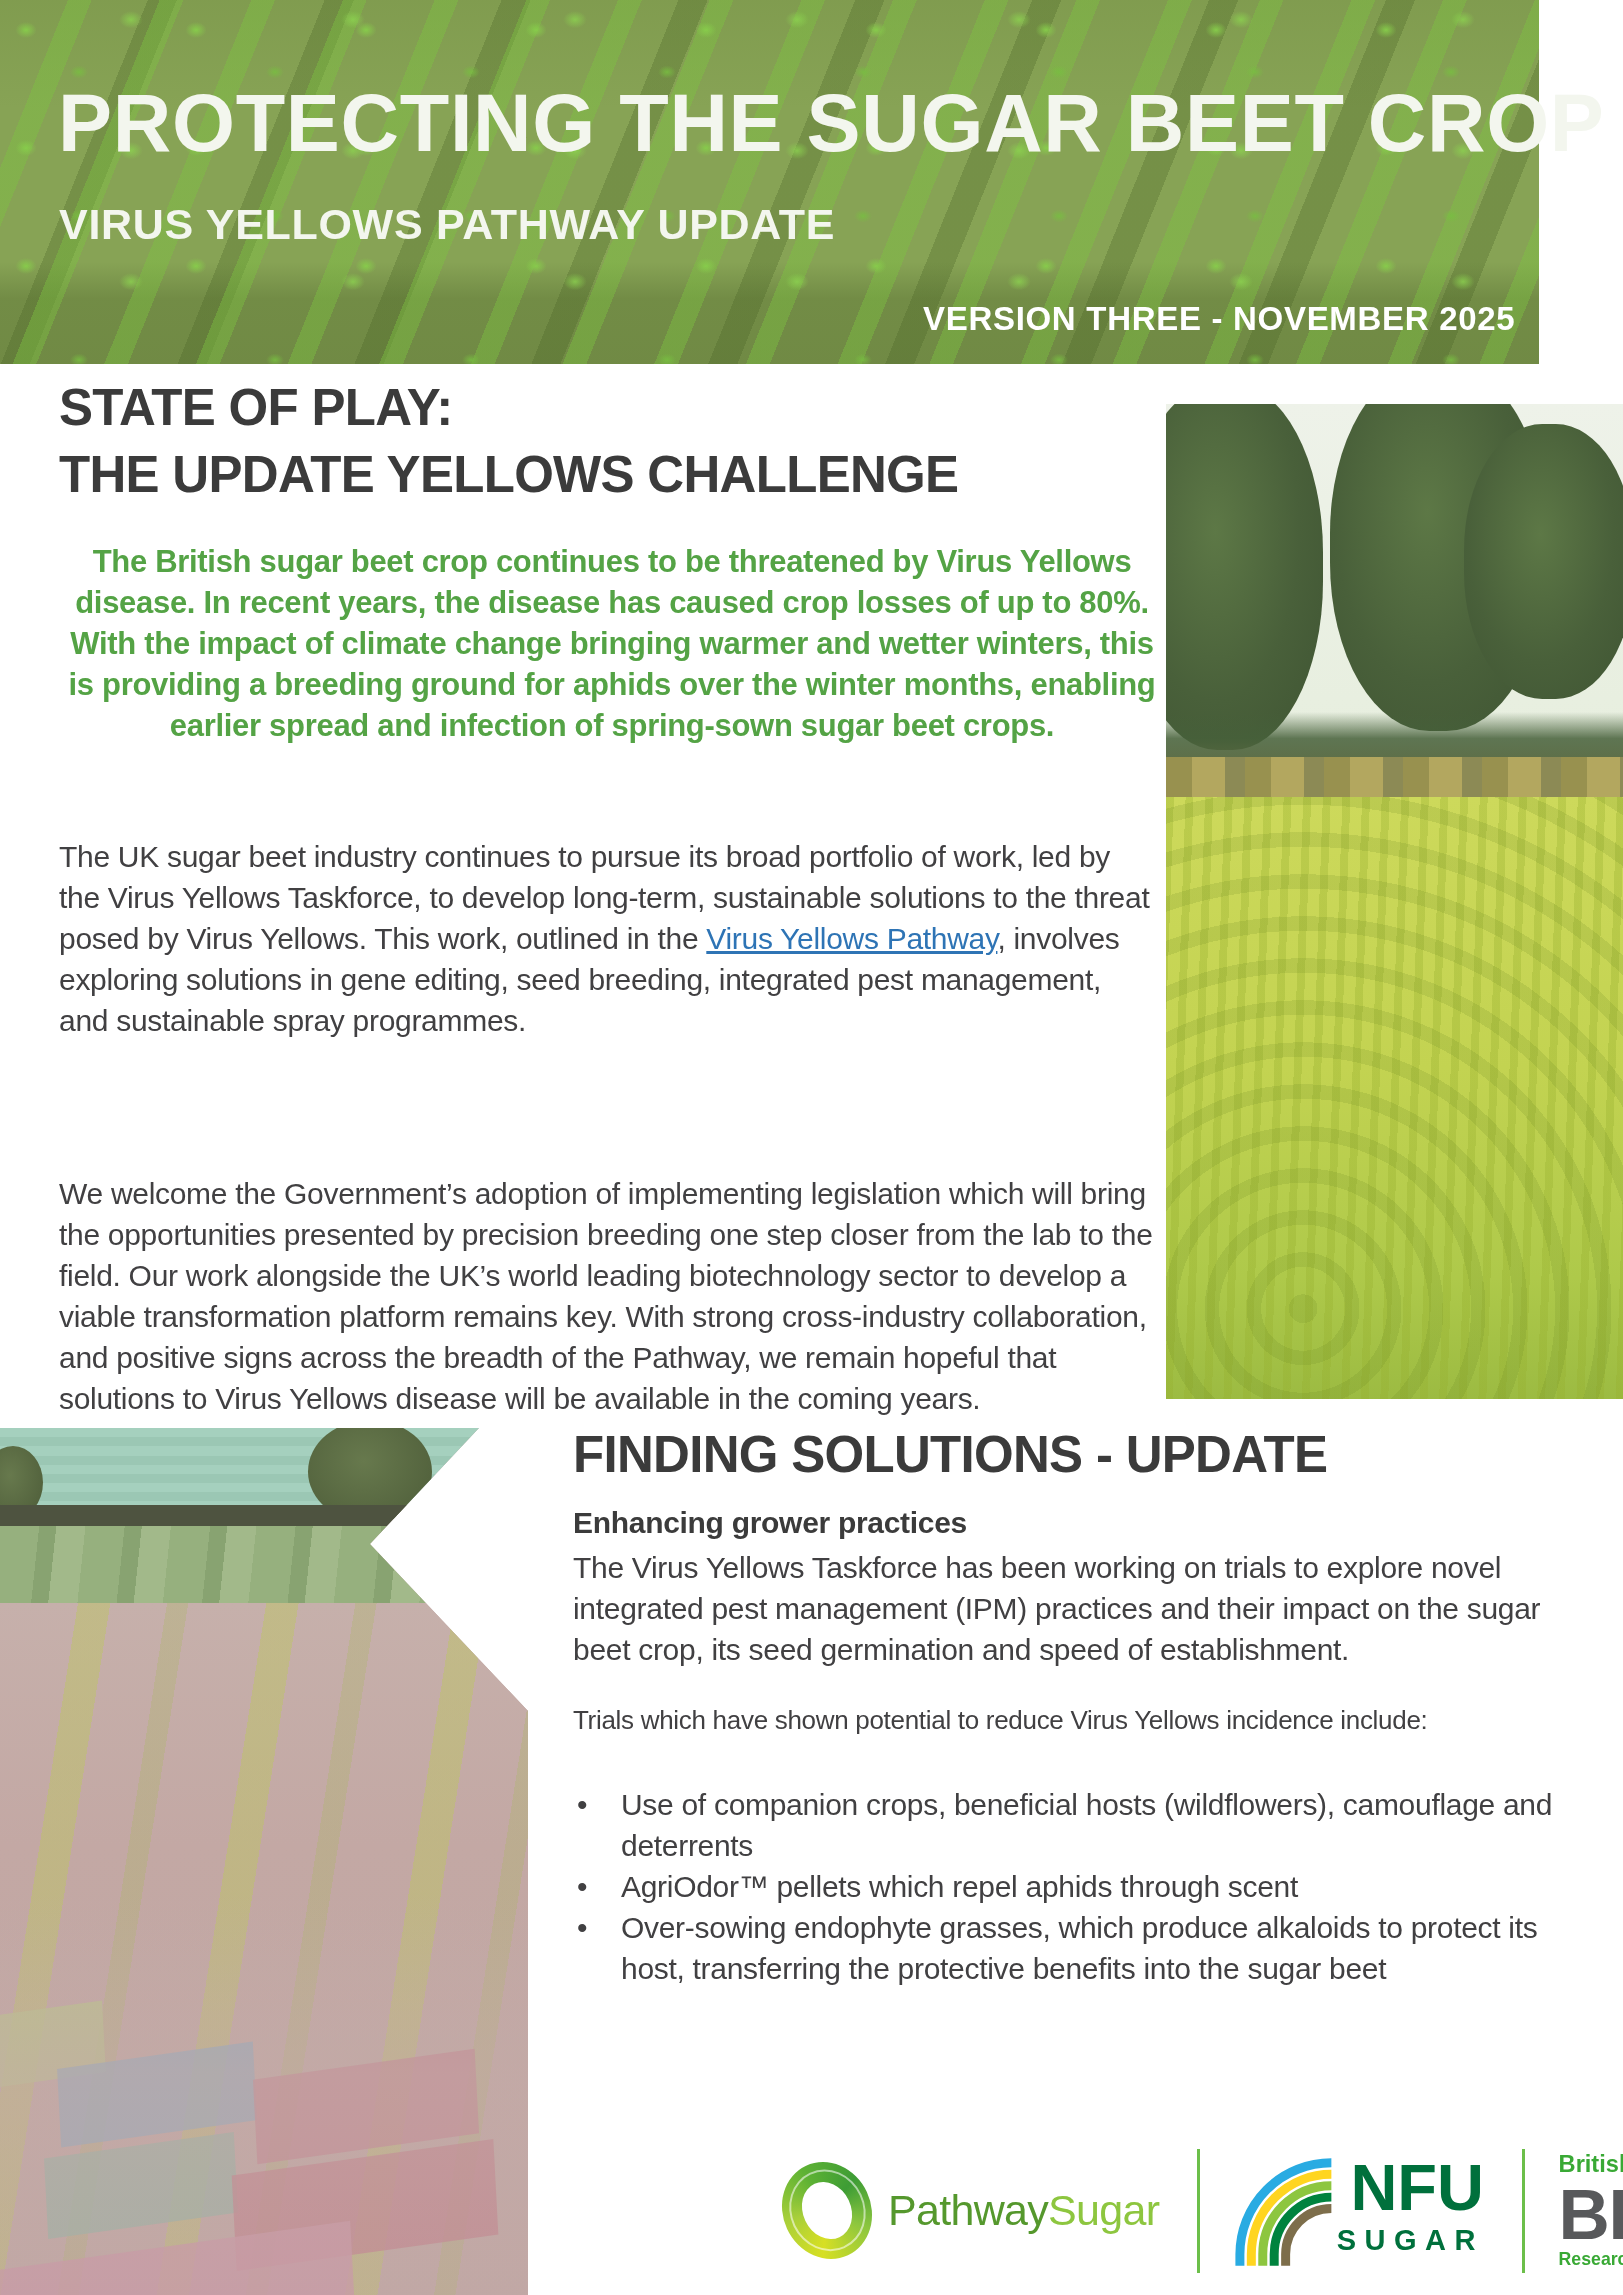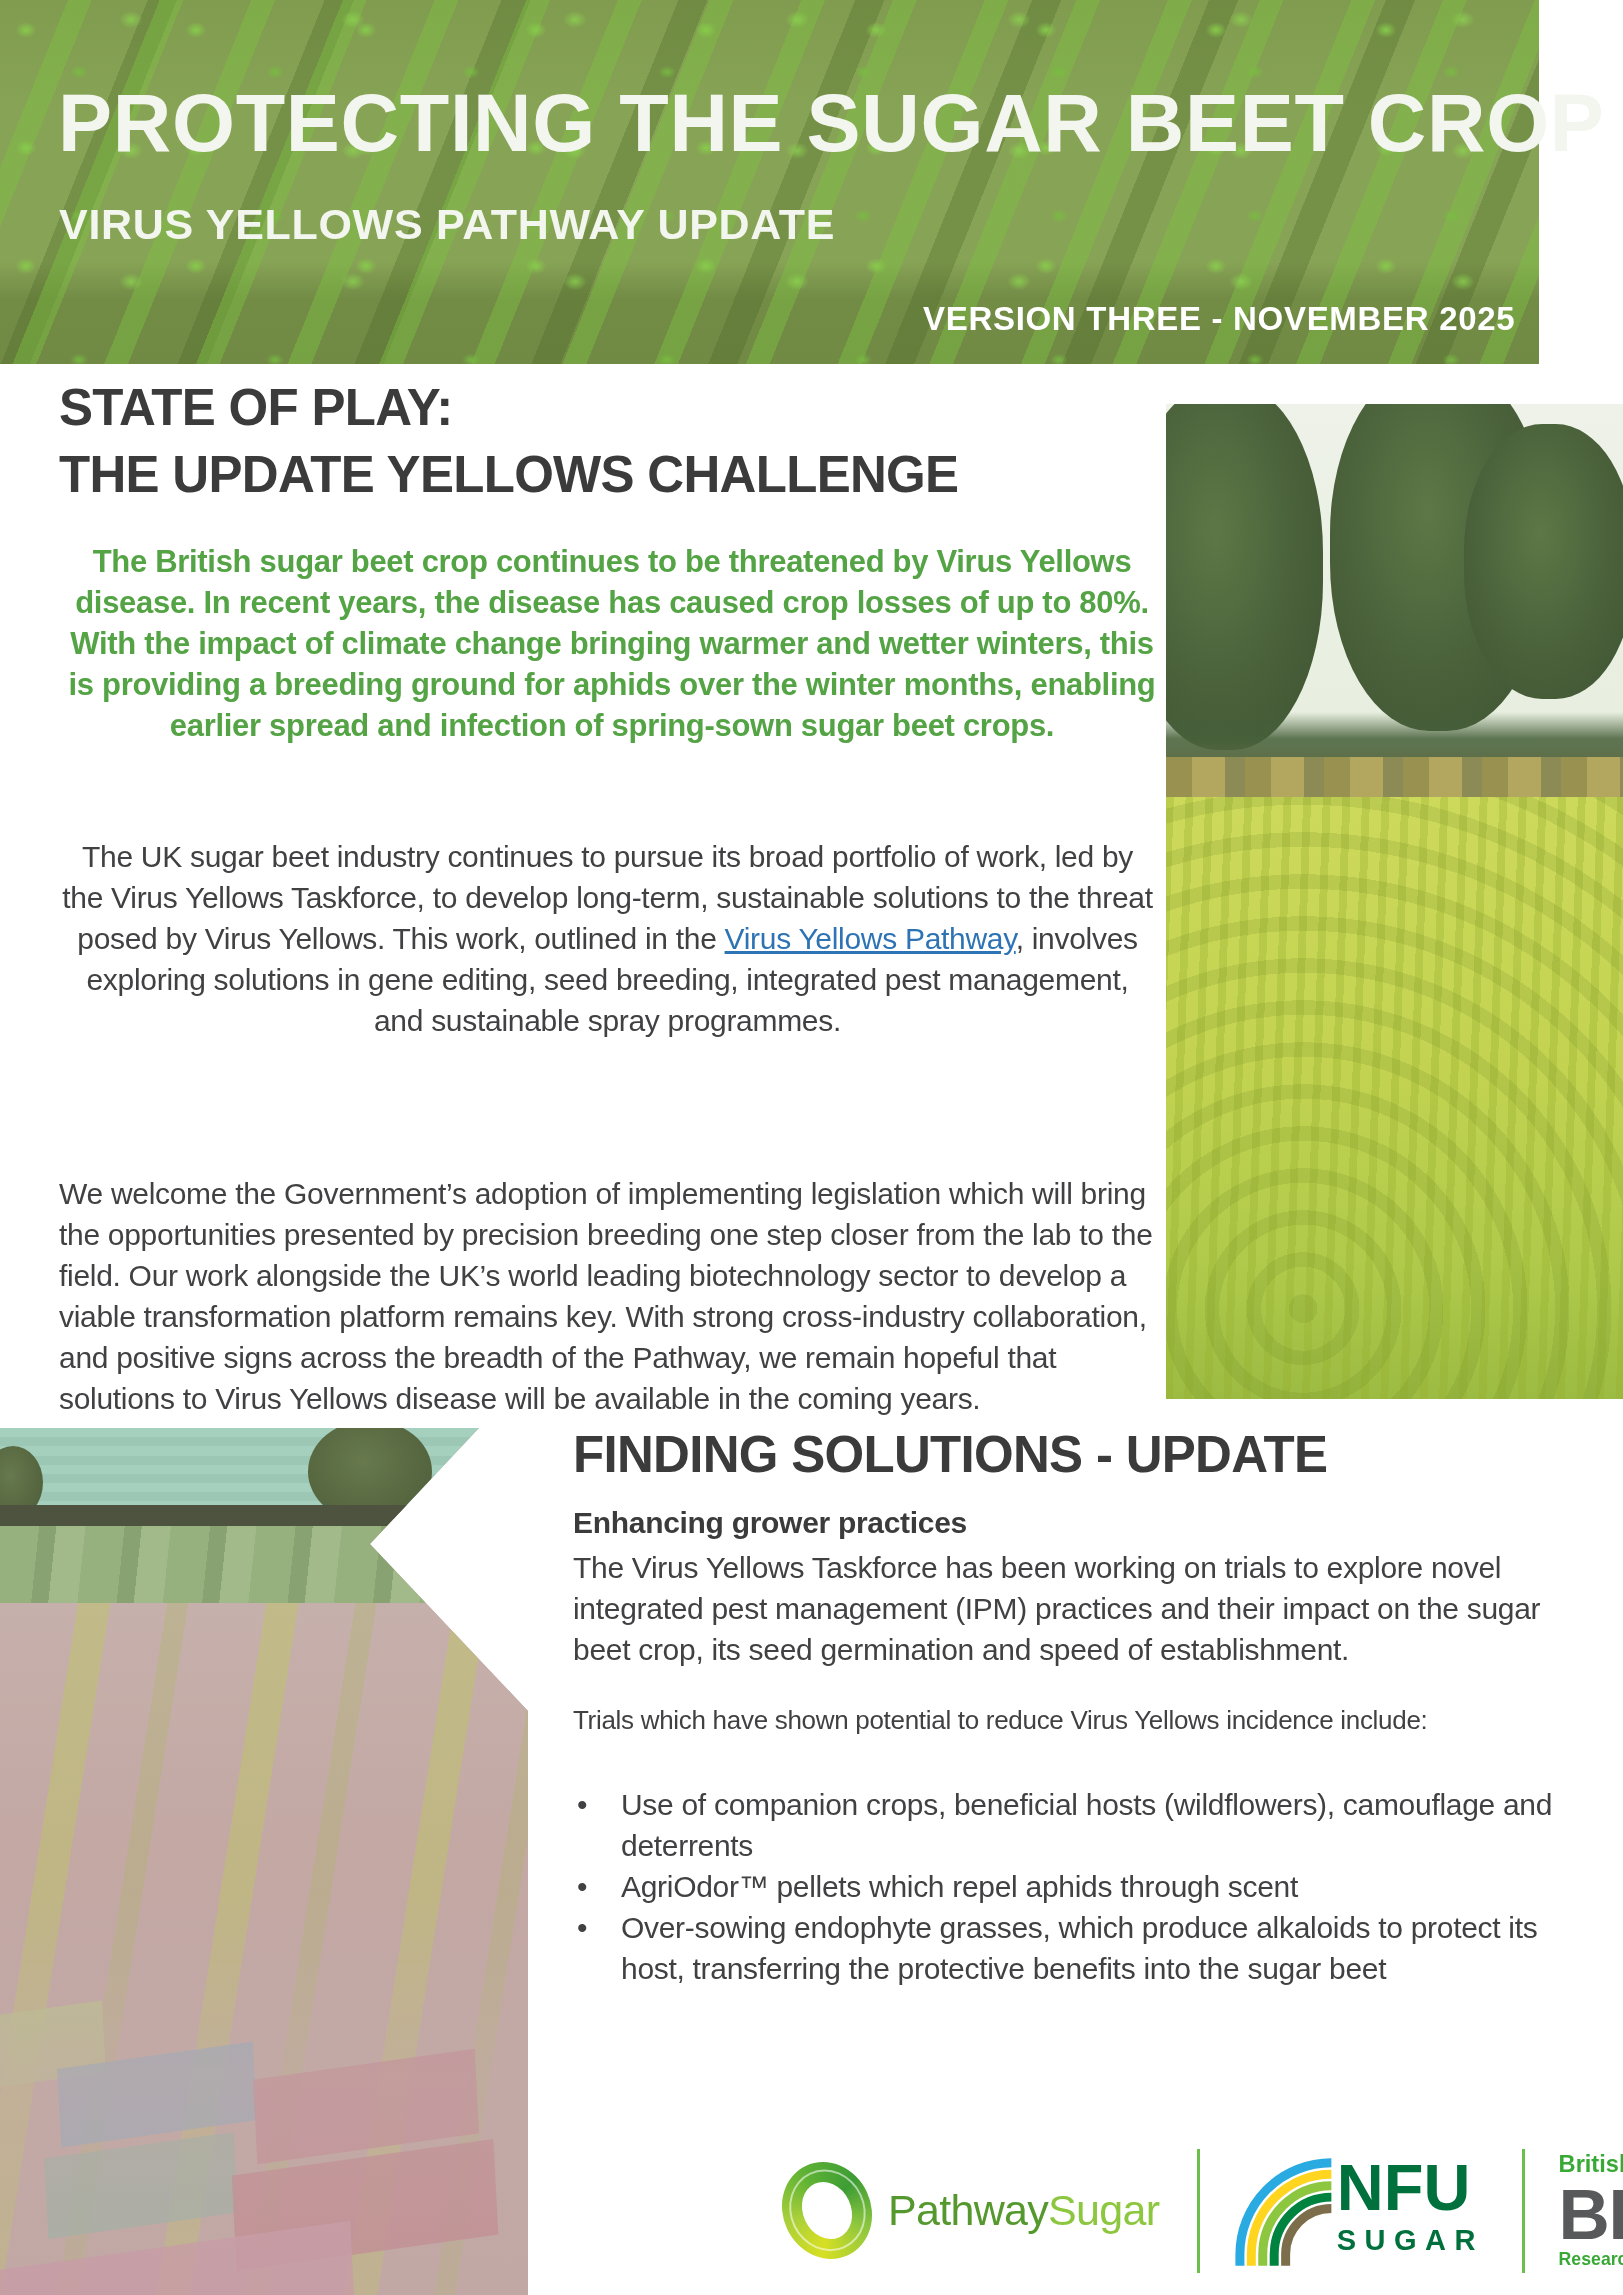--- a/index.html
+++ b/index.html
@@ -24,21 +24,21 @@
   .header-version{position:absolute;right:23.6px;top:300px;color:#ffffff;font-size:33px;font-weight:bold;
     letter-spacing:0.7px;white-space:nowrap;}
 
   
   .sop-heading{position:absolute;left:59px;top:374px;color:#3b3b3b;font-size:51px;font-weight:bold;
     line-height:67px;letter-spacing:-0.7px;}
   .sop-heading span{display:block;}
   .sop-lead{position:absolute;left:59px;top:541px;width:1106px;color:#54a345;font-size:31px;
     font-weight:bold;line-height:41px;letter-spacing:-0.3px;text-align:center;}
   .sop-para1{position:absolute;left:59px;top:836px;width:1097px;color:#414042;font-size:30px;
-    line-height:41px;letter-spacing:-0.3px;text-align:center;}
+    line-height:41px;letter-spacing:-0.3px;}
   .sop-para2{position:absolute;left:59px;top:1173px;width:1097px;color:#414042;font-size:30px;
     line-height:41px;letter-spacing:-0.3px;}
   .vy-link{color:#2e74b5;text-decoration:underline;cursor:pointer;}
 
   
   .photo-right{position:absolute;left:1166px;top:404px;width:457px;height:995px;overflow:hidden;
     background:#edf2e8;}
   .pr-sky{position:absolute;left:0;top:0;width:100%;height:393px;
     background:linear-gradient(180deg,#eef2e9 0%,#e6eedd 100%);}
   .pr-tree{position:absolute;border-radius:46%;
@@ -108,21 +108,21 @@
   .bs-swirl::before{content:"";position:absolute;left:19.6px;top:19.6px;right:19.6px;bottom:19.6px;
     border-radius:50%;background:#ffffff;}
   .bs-swirl::after{content:"";position:absolute;left:6.5px;top:7.9px;right:6.5px;bottom:7.9px;
     border-radius:50%;border:2.6px solid rgba(255,255,255,.55);}
   .bs-text{margin-left:17px;font-size:43px;letter-spacing:-0.7px;white-space:nowrap;}
   .bs-text .p1{color:#55982d;}
   .bs-text .p2{color:#8dc63f;}
   .bs-gap{width:38px;flex:none;}
   .nfu-logo{display:flex;align-items:flex-start;flex:none;margin-left:35px;}
   .nfu-arcs{flex:none;}
-  .nfu-textcol{display:flex;flex-direction:column;margin-left:3.9px;}
+  .nfu-textcol{display:flex;flex-direction:column;margin-left:3.9px;text-align:right;}
   .nfu-main{color:#00703c;font-size:65px;font-weight:bold;line-height:63px;letter-spacing:0;}
   .nfu-sub{color:#00703c;font-size:29px;font-weight:bold;letter-spacing:8.5px;margin-top:5.2px;}
   .bbro-logo{display:flex;flex-direction:column;flex:none;margin-left:34px;}
   .bbro-top{color:#39a935;font-size:23.6px;font-weight:bold;letter-spacing:0;}
   .bbro-mainrow{display:flex;align-items:flex-end;height:68px;}
   .bbro-main{color:#58595b;font-size:71px;font-weight:bold;line-height:63px;letter-spacing:-1.3px;}
   .bbro-sub{color:#39a935;font-size:17.7px;font-weight:bold;margin-top:3.9px;letter-spacing:0;}
 </style>
 </head>
 <body>

